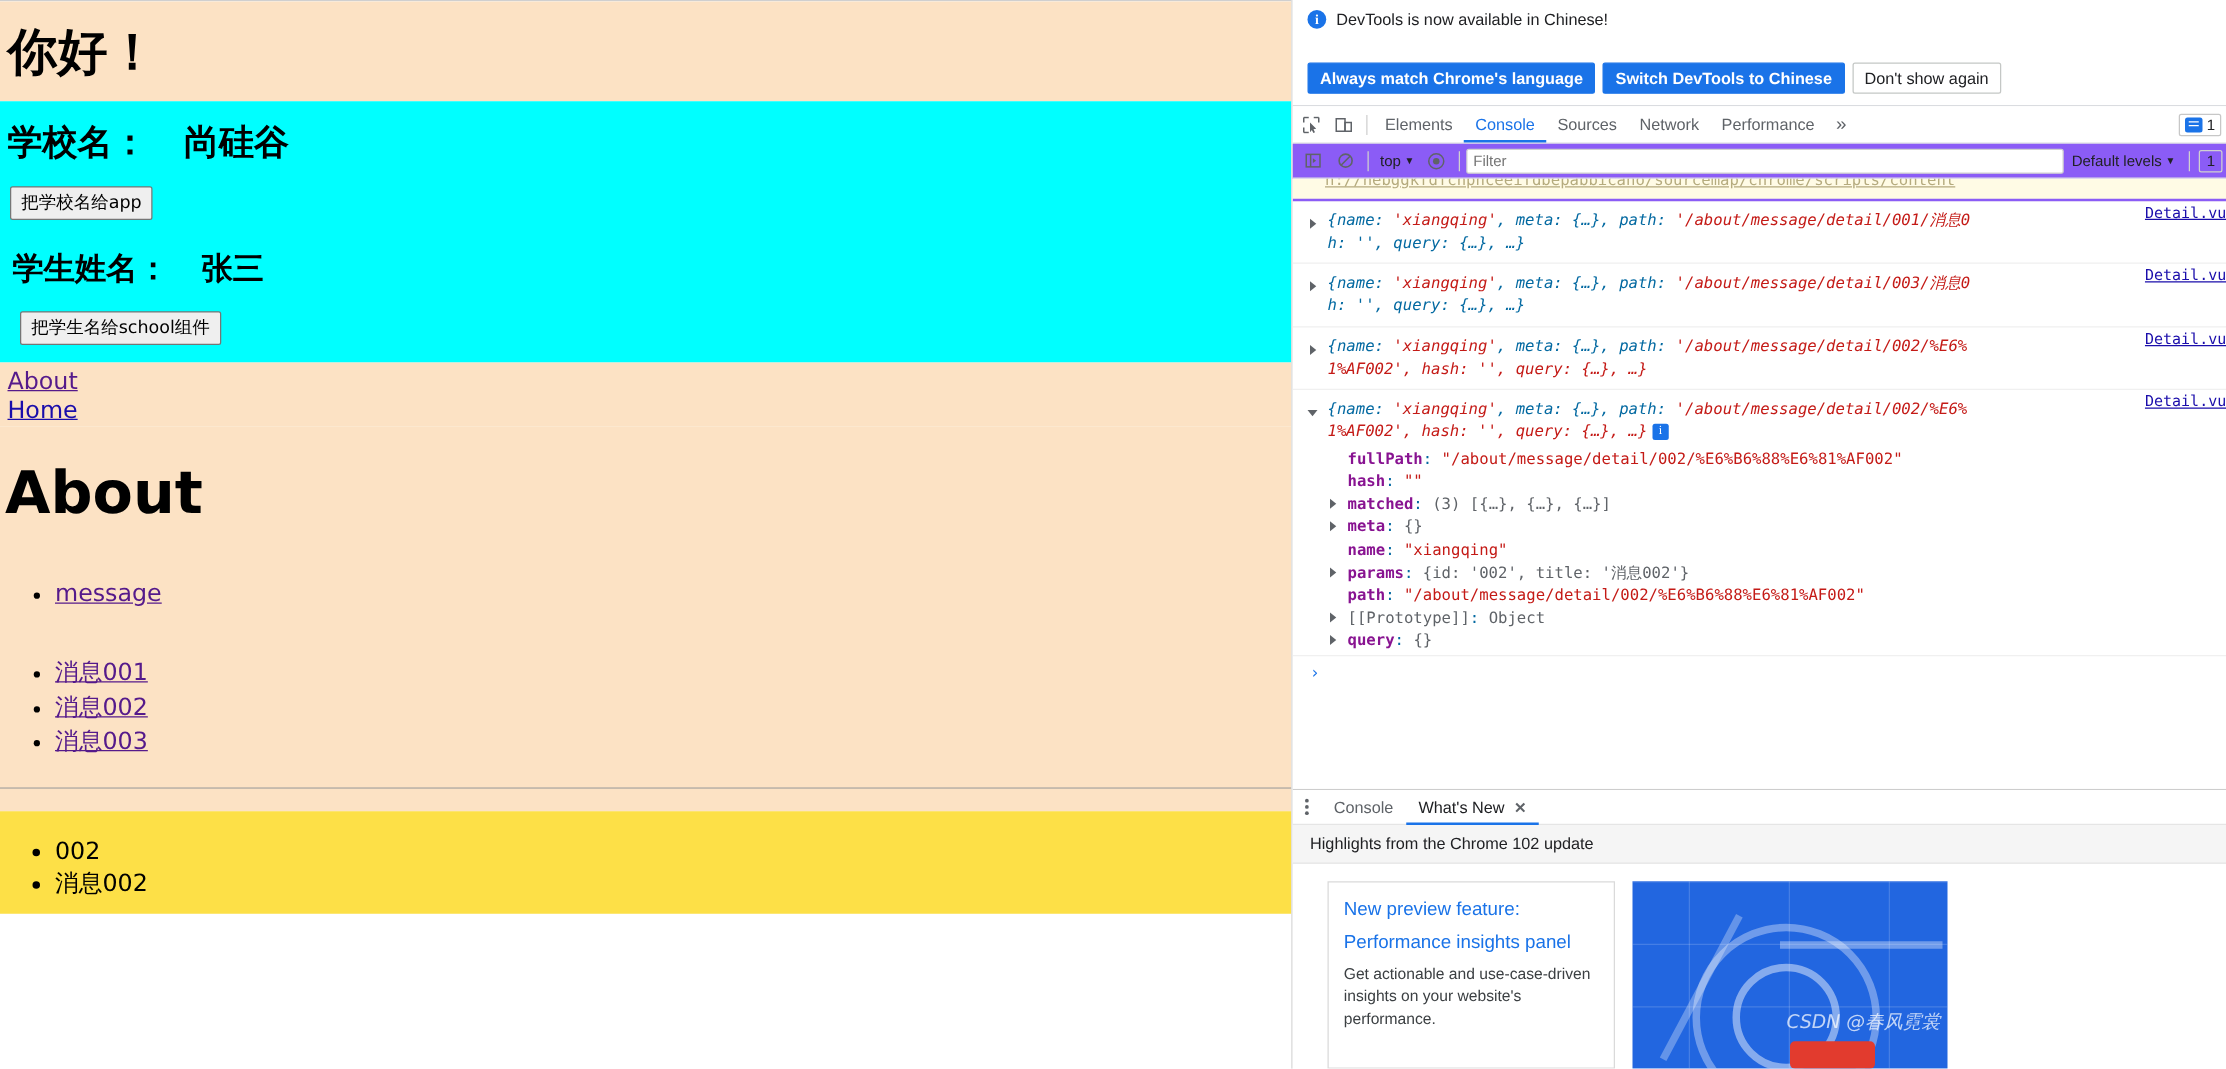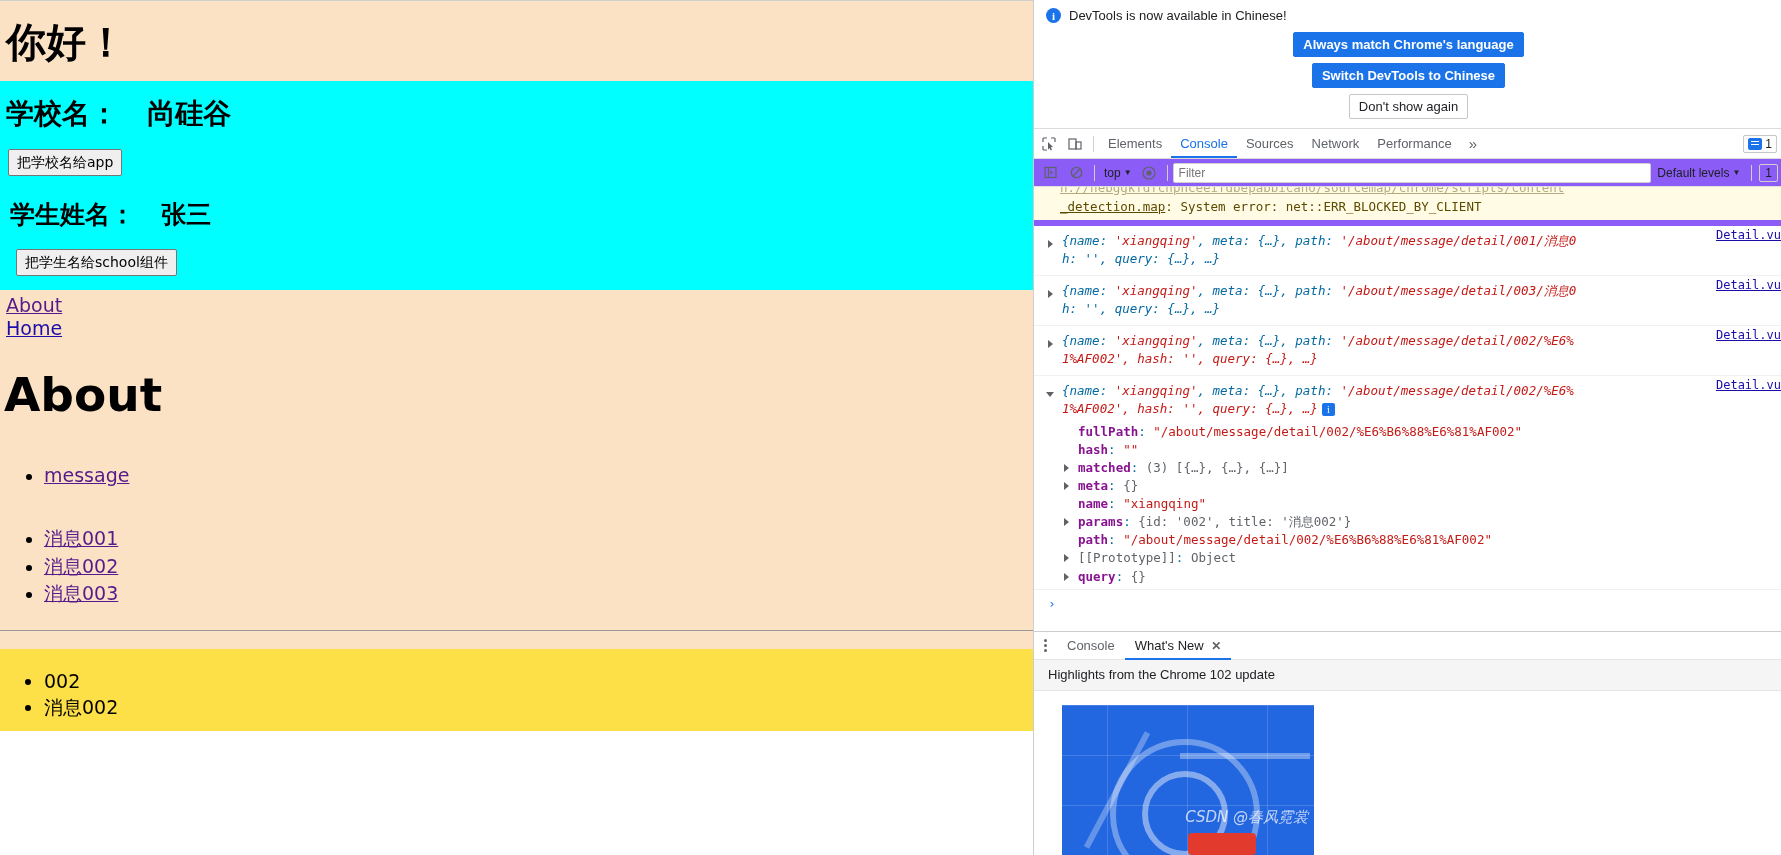--- a/index.html
+++ b/index.html
@@ -87,21 +87,21 @@
     padding: 8px 10px 9px 12px;
   }
   .dt-banner-row1 { display: flex; align-items: center; gap: 8px; }
   .info-icon {
     width: 15px; height: 15px; border-radius: 50%;
     background: #1a73e8; color: #fff; font-size: 11px; font-weight: bold;
     display: inline-flex; align-items: center; justify-content: center;
     font-family: "Liberation Serif", serif; flex: none;
   }
   .dt-banner-text { font-size: 13px; color: #202124; }
-  .dt-banner-row2 { display: flex; align-items: center; gap: 6px; margin-top: 9px; flex-direction: column; }
+  .dt-banner-row2 { display: flex; align-items: center; gap: 6px; margin-top: 27px; }
   .b-primary {
     background: #1a73e8; color: #fff; border: 1px solid #1a73e8;
     font-size: 13px; font-weight: bold; padding: 4px 9px; border-radius: 2px;
     cursor: pointer; white-space: nowrap;
   }
   .b-plain {
     background: #fff; color: #202124; border: 1px solid #c4c7c5;
     font-size: 13px; padding: 4px 9px; border-radius: 2px;
     cursor: pointer; white-space: nowrap;
   }
@@ -143,21 +143,21 @@
   .levels { font-size: 12px; color: #202124; cursor: pointer; white-space: nowrap;
             padding: 0 6px; display: flex; align-items: center; gap: 3px; }
   .issue-badge { font-size: 12px; color: #202124; padding: 1px 5px;
                  border: 1px solid #d0d0d0; border-radius: 2px; margin-left: 2px;
                  white-space: nowrap; cursor: pointer; }
 
   .console-body { flex: 1; overflow: hidden; position: relative; background: #fff;
                   font-family: "DejaVu Sans Mono", monospace; font-size: 12.5px; }
   .c-row { border-bottom: 1px solid #f0f0f0; padding: 2px 0 3px 0; position: relative;
            min-height: 18px; }
-  .c-row.warn { background: #fffbe5; border-bottom: 6px solid #8b5cf6; }
+  .c-row.warn { background: #fffbe5; border-bottom: 2px solid #8b5cf6; }
   .c-warn-txt { color: #5c4a00; padding-left: 26px; white-space: nowrap;
                 overflow: hidden; line-height: 1.5; }
   .c-warn-txt .u { text-decoration: underline; }
   .src-link { position: absolute; right: 0; top: 2px; color: #1a0dab;
               text-decoration: underline; font-size: 12px; cursor: pointer;
               white-space: nowrap; }
   .c-obj { padding: 4px 0 4px 28px; position: relative; color: #5f6368;
            font-style: italic; line-height: 1.45; white-space: nowrap;
            overflow: hidden; }
   .arr { position: absolute; left: 14px; top: 12px; width: 0; height: 0;
@@ -354,23 +354,20 @@
         <span class="caret">▼</span>
       </span>
       <span class="fb-sep"></span>
       <span class="issue-badge">1</span>
     </div>
 
     <div class="console-body">
 
       <div class="c-row warn">
         <div class="c-warn-txt" style="opacity:.45;margin-top:-10px;"><span class="u">n://hebggkfdfchphceeifdbepabbicano/sourcemap/chrome/scripts/content</span></div>
-        <div class="c-warn-txt">
-          <span class="u">_detection.map</span><span>: System error: net::ERR_BLOCKED_BY_CLIENT</span>
-        </div>
       </div>
 
       <div class="c-row">
         <span class="src-link">Detail.vu</span>
         <div class="c-obj">
           <span class="arr"></span>
           <span class="s-pun">{name: </span><span class="s-str">'xiangqing'</span><span class="s-pun">, meta: {…}, path: </span><span class="s-str">'/about/message/detail/001/消息0</span><br>
           <span class="s-pun">h: '', query: {…}, …}</span>
         </div>
       </div>
@@ -446,20 +443,24 @@
             <i></i>
           </span>
         <span class="d-tab">Console</span>
         <span class="d-tab active">
           <span>What's New</span>
           <span class="d-close">✕</span>
         </span>
       </div>
       <div class="wn-sub">Highlights from the Chrome 102 update</div>
       <div class="wn-body">
+        <div class="wn-card">
+          <div class="wn-card-title">New preview feature: Performance insights panel</div>
+          <div class="wn-card-desc">Get actionable and use-case-driven insights on your website's performance.</div>
+        </div>
         <div class="wn-img">
           <div class="grid-l" style="left:0;top:0;width:252px;height:1px;"></div>
           <div class="grid-l" style="left:0;top:50px;width:252px;height:1px;"></div>
           <div class="grid-l" style="left:0;top:100px;width:252px;height:1px;"></div>
           <div class="grid-l" style="left:45px;top:0;width:1px;height:150px;"></div>
           <div class="grid-l" style="left:125px;top:0;width:1px;height:150px;"></div>
           <div class="grid-l" style="left:205px;top:0;width:1px;height:150px;"></div>
           <div class="diag"></div>
           <div class="ring1"></div>
           <div class="ring2"></div>

